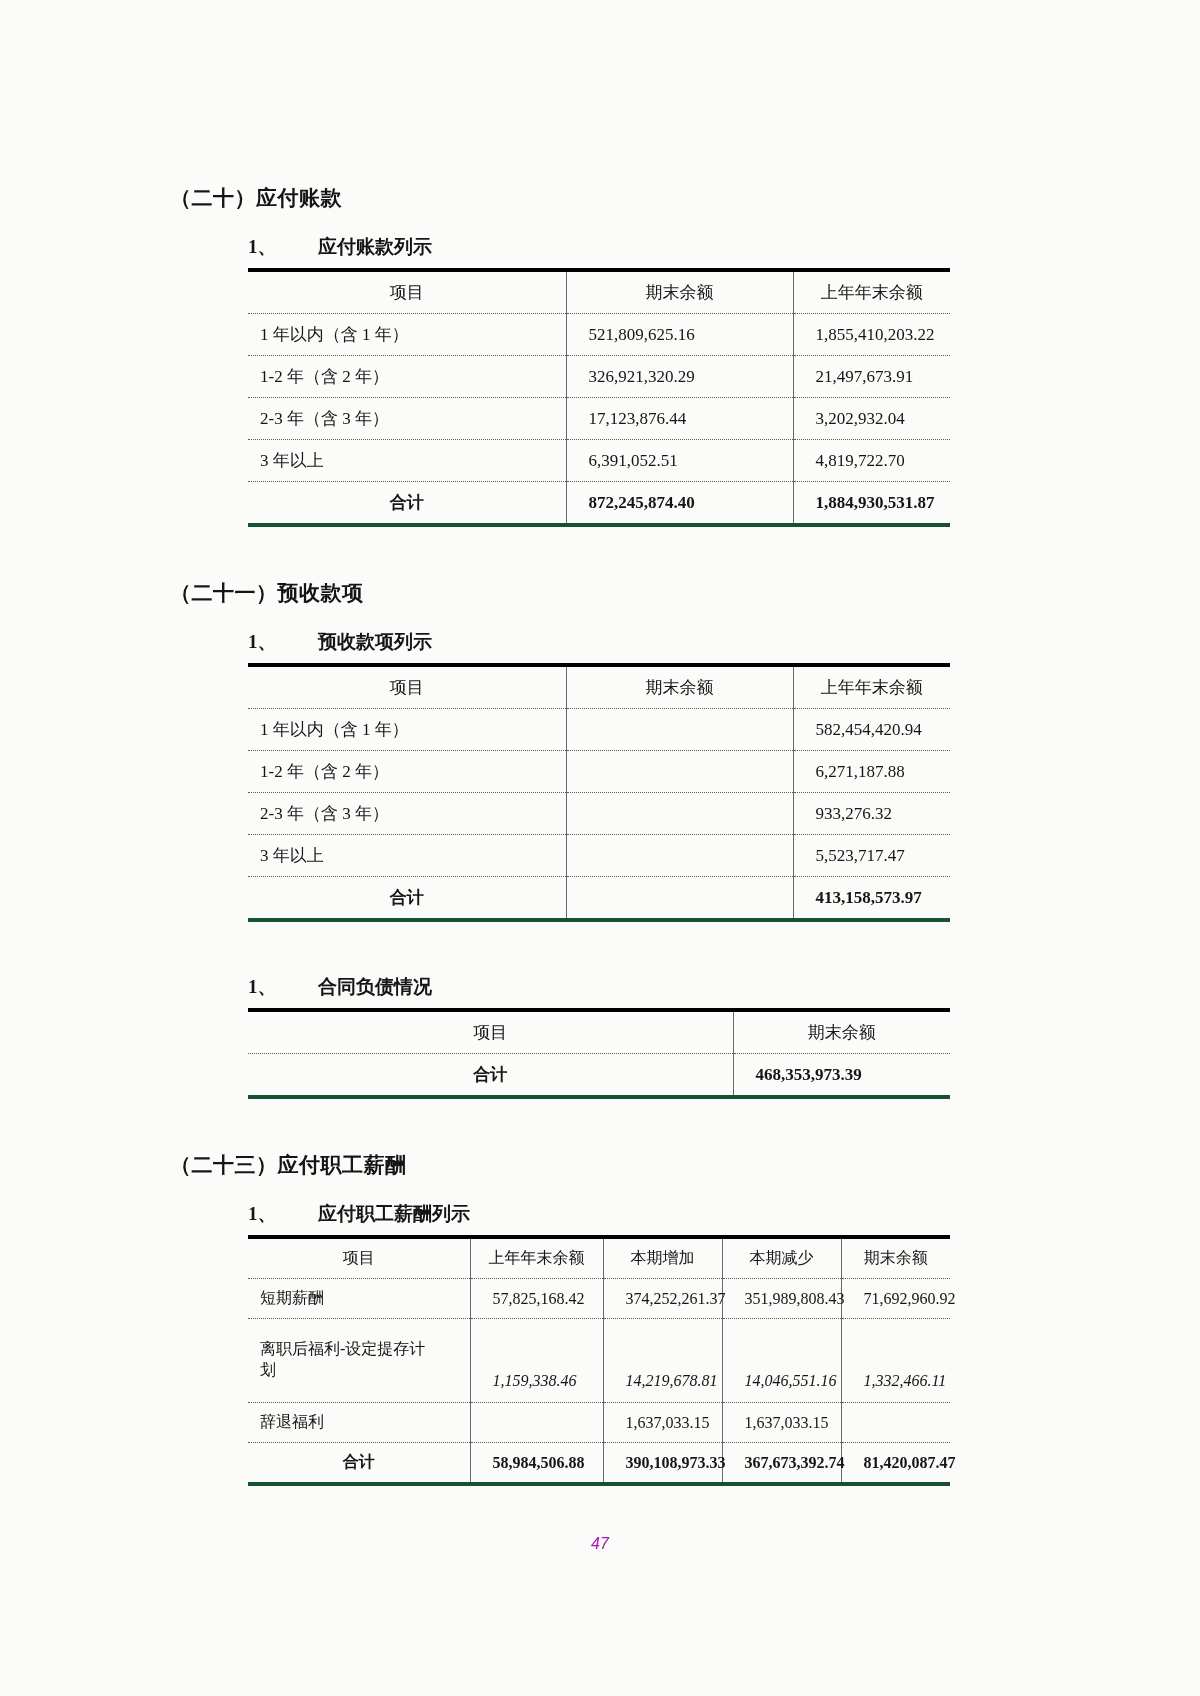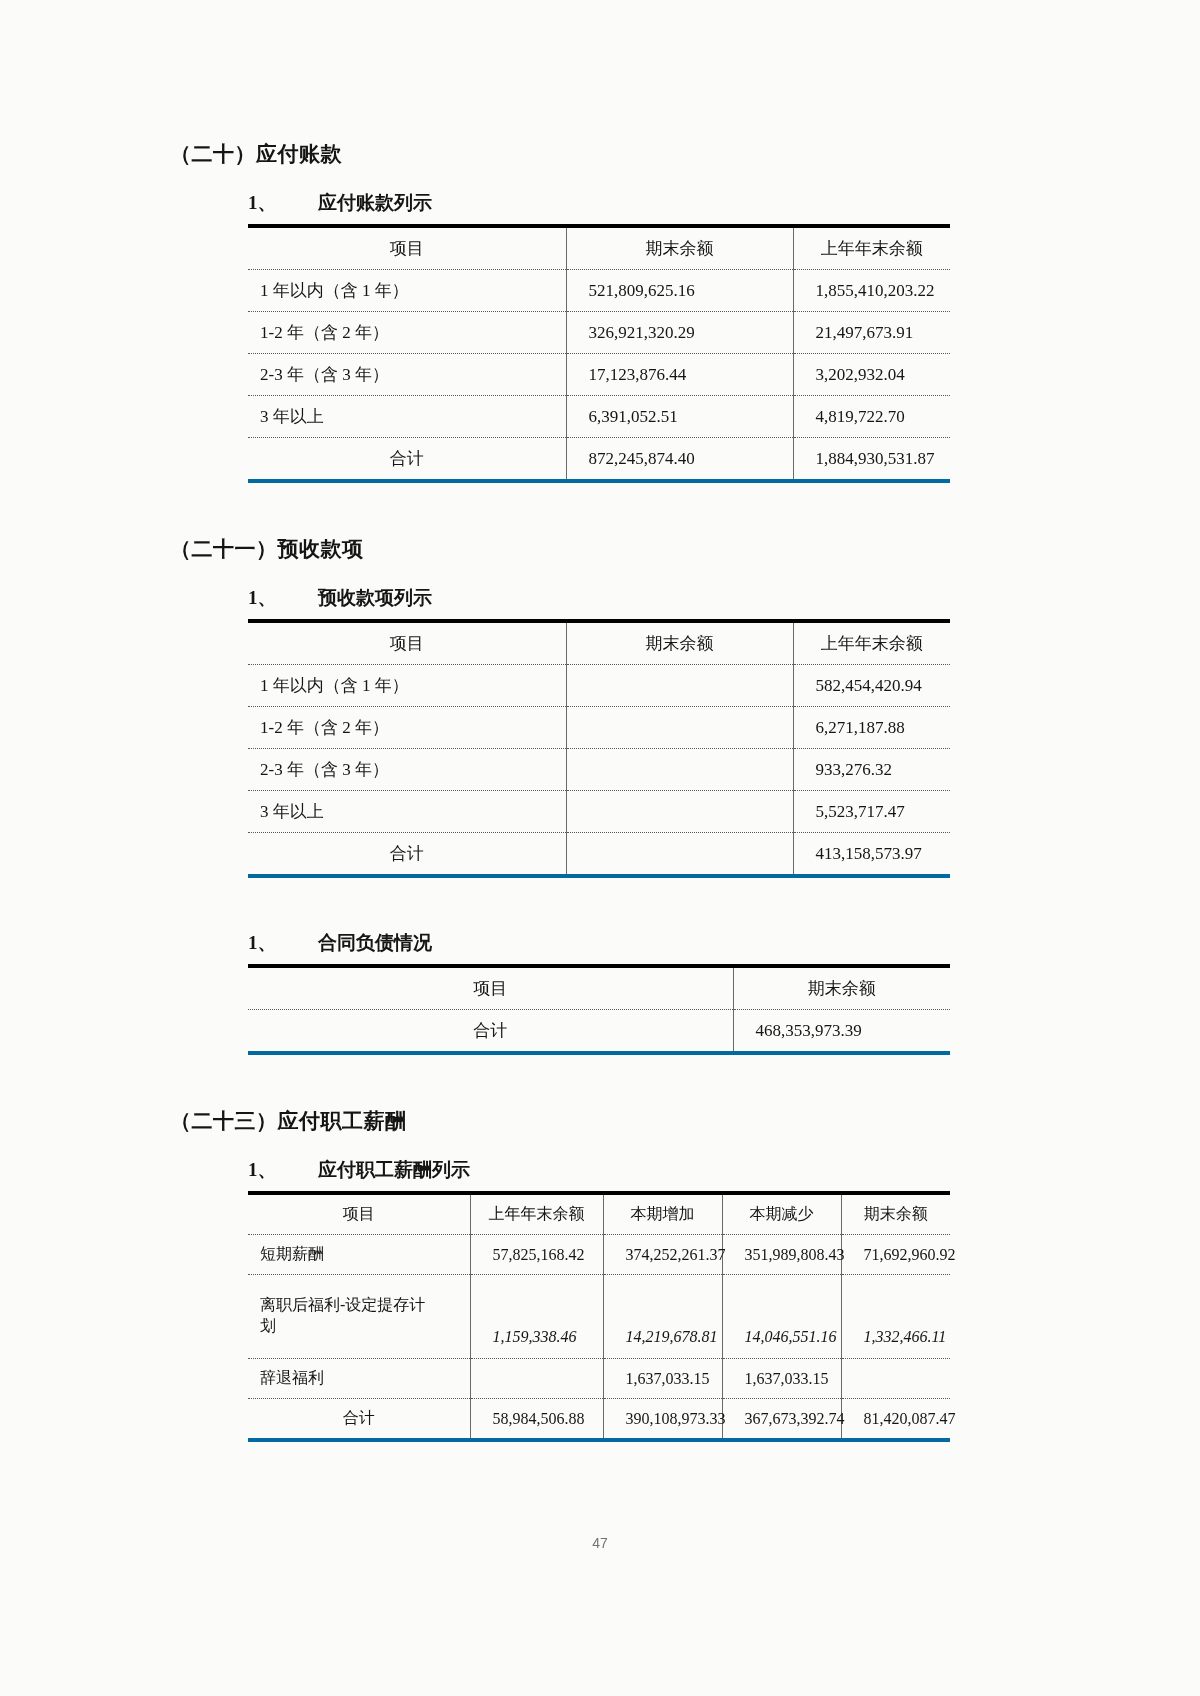--- a/index.html
+++ b/index.html
@@ -3,54 +3,54 @@
 <meta charset="utf-8">
 <style>
   html,body{margin:0;padding:0;}
   body{
     width:1200px;height:1696px;
     background:#fbfbf9;color:#151515;
     font-family:"Liberation Serif","DejaVu Serif",serif;
   }
   .page{position:relative;width:1200px;height:1696px;overflow:hidden;}
   .content{padding-top:140px;}
-  .section{margin-bottom:52px;}
+  .section{margin-bottom:52px;margin-top:44px;}
   .sec-heading{
     margin-left:170px;font-size:21px;font-weight:bold;
     line-height:28px;margin-bottom:22px;letter-spacing:.5px;
   }
   .sec-num{display:inline-block;min-width:72px;}
   .sub-heading{
     margin-left:248px;width:702px;box-sizing:border-box;
     font-size:19px;font-weight:bold;line-height:26px;
     padding-bottom:8px;border-bottom:4px solid #000;
     display:flex;
   }
   .sub-num{width:70px;flex:0 0 70px;}
   table{
     margin-left:248px;width:702px;border-collapse:collapse;table-layout:fixed;
-    font-size:17px;border-bottom:4px solid #0369a1;
+    font-size:17px;border-bottom:4px solid #14532d;
   }
   th{font-weight:normal;text-align:center;padding:9px 6px;vertical-align:middle;}
   td{vertical-align:middle;}
   td.lbl{text-align:left;padding:9px 6px 9px 12px;white-space:pre-line;}
   td.ctr{text-align:center;padding:9px 6px;}
   td.num{text-align:left;padding:9px 10px 9px 22px;}
   tr.h th, tr.r td{border-bottom:1px dotted #5a5a5a;}
-  tr.t td{border-bottom:none;}
+  tr.t td{border-bottom:none;font-weight:bold;}
   th + th, td + td{border-left:1px solid #6a6a6a;}
   table.t5{font-size:16px;}
   table.t5 td.num{padding-right:7px;}
   tr.tall td{vertical-align:bottom;}
   tr.tall td.lbl{vertical-align:middle;padding-top:12px;padding-bottom:14px;}
   tr.tall td.num{padding-bottom:12px;height:84px;box-sizing:border-box;font-style:italic;}
   .page-num{
     position:absolute;top:1535px;left:0;width:100%;
-    text-align:center;font-size:14px;
-    font-family:"Liberation Sans","DejaVu Sans",sans-serif;color:#737373;
+    text-align:center;font-size:16px;
+    font-family:"Liberation Sans","DejaVu Sans",sans-serif;color:#a21caf;font-style:italic;
   }
 </style>
 </head>
 <body>
 
 <div class="page">
   <div class="content">
 
     <div class="section">
       <div class="sec-heading">

